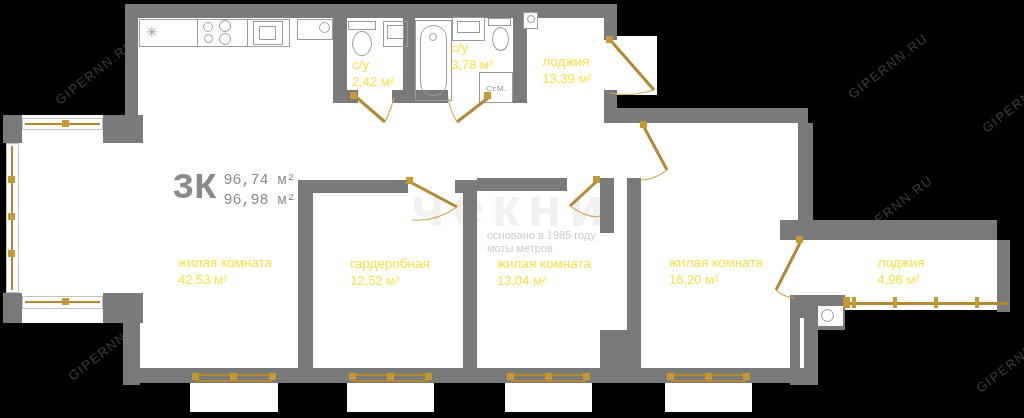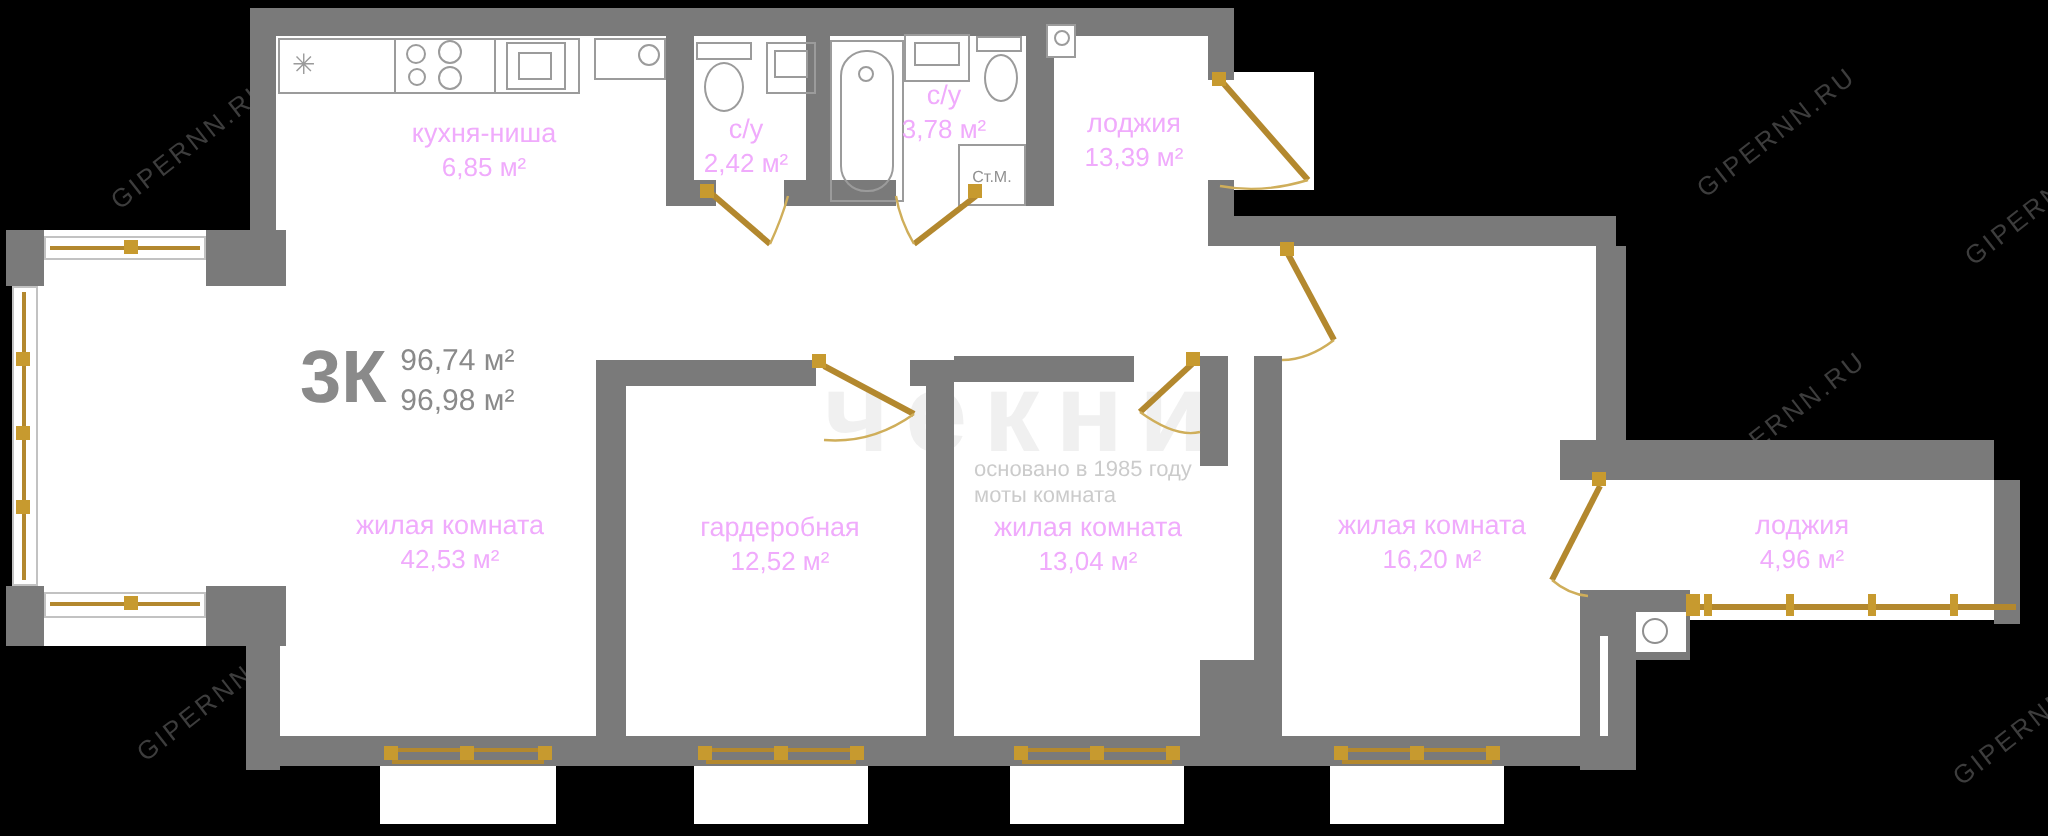--- a/index.html
+++ b/index.html
@@ -10,24 +10,24 @@
   .wall{position:absolute;background:#7a7a7a;}
   .slot{position:absolute;background:#ffffff;}
   .fix{position:absolute;border:1.5px solid #9b9b9b;background:#fff;box-sizing:border-box;}
   .fix.nob{background:transparent;}
   .round{border-radius:50%;}
   .goldline{position:absolute;background:#b3882e;}
   .goldsq{position:absolute;background:#c79a2f;width:7px;height:7px;}
   .band{position:absolute;background:#fff;border:1px solid #c2c2c2;box-sizing:border-box;}
   .wm{position:absolute;color:#3d3d3d;font-size:13px;letter-spacing:1.5px;white-space:nowrap;
       transform:translate(-50%,-50%) rotate(-38deg);}
-  .roomlabel{position:absolute;transform:translate(-50%,-50%);text-align:center;
-      color:#f0abfc;font-size:13.5px;line-height:1.3;white-space:nowrap;}
+  .roomlabel{position:absolute;transform:translate(-50%,-50%);
+      color:#fde047;font-size:13.5px;line-height:1.3;white-space:nowrap;}
   .roomlabel .area{font-size:13px;}
-  .typeblock{position:absolute;left:150px;top:170px;display:flex;color:#8a8a8a;}
+  .typeblock{position:absolute;left:172px;top:170px;display:flex;color:#8a8a8a;font-family:Liberation Mono, monospace;}
   .typeblock .big{font-size:37px;font-weight:bold;line-height:1;}
   .typeblock .areas{margin-left:7px;font-size:15px;line-height:1.35;margin-top:1px;}
   .agency-line{position:absolute;left:508px;top:167px;transform:translate(-50%,-50%);
       color:rgba(140,140,140,.40);font-size:12.5px;letter-spacing:2px;white-space:nowrap;}
   .agency-logo{position:absolute;left:512px;top:206px;transform:translate(-50%,-50%);
       color:rgba(140,140,140,.13);font-size:56px;font-weight:bold;letter-spacing:8px;white-space:nowrap;}
   .agency-sub{position:absolute;color:rgba(140,140,140,.45);font-size:11px;white-space:nowrap;}
   .stm-label{position:absolute;left:479px;top:84px;width:34px;text-align:center;
       color:#8f8f8f;font-size:8px;}
   svg.doors{position:absolute;left:0;top:0;}
@@ -49,21 +49,21 @@
   <div class="floor" style="left:607px;top:36px;width:50px;height:59px;"></div>
   <div class="floor" style="left:6px;top:115px;width:134px;height:208px;"></div>
   <div class="floor" style="left:797px;top:240px;width:200px;height:70px;"></div>
   <div class="floor" style="left:190px;top:368px;width:88px;height:44px;"></div>
   <div class="floor" style="left:347px;top:368px;width:87px;height:44px;"></div>
   <div class="floor" style="left:505px;top:368px;width:87px;height:44px;"></div>
   <div class="floor" style="left:665px;top:368px;width:87px;height:44px;"></div>
 
   <div class="agency-logo">чекни</div>
   <div class="agency-sub" style="left:487px;top:229px;">основано в 1985 году</div>
-  <div class="agency-sub" style="left:487px;top:242px;">моты комната</div>
+  <div class="agency-sub" style="left:487px;top:242px;">моты метров</div>
 
   <div class="wall" style="left:125px;top:4px;width:492px;height:14px;"></div>
   <div class="wall" style="left:125px;top:18px;width:13px;height:97px;"></div>
   <div class="wall" style="left:3px;top:115px;width:19px;height:28px;"></div>
   <div class="wall" style="left:103px;top:115px;width:40px;height:28px;"></div>
   <div class="wall" style="left:3px;top:293px;width:19px;height:30px;"></div>
   <div class="wall" style="left:103px;top:293px;width:40px;height:30px;"></div>
   <div class="wall" style="left:123px;top:323px;width:17px;height:62px;"></div>
   <div class="wall" style="left:123px;top:368px;width:695px;height:15px;"></div>
   <div class="wall" style="left:333px;top:18px;width:14px;height:85px;"></div>
@@ -167,24 +167,20 @@
   <div class="fix nob round" style="left:527px;top:15px;width:8px;height:8px;"></div>
 
   <div class="typeblock">
     <div class="big">3К</div>
     <div class="areas">
       <div>96,74 м²</div>
       <div>96,98 м²</div>
     </div>
   </div>
 
-  <div class="roomlabel" style="left:242px;top:75px;">
-    <div>кухня-ниша</div>
-    <div class="area">6,85 м²</div>
-  </div>
   <div class="roomlabel" style="left:373px;top:73px;">
     <div>с/у</div>
     <div class="area">2,42 м²</div>
   </div>
   <div class="roomlabel" style="left:472px;top:56px;">
     <div>с/у</div>
     <div class="area">3,78 м²</div>
   </div>
   <div class="roomlabel" style="left:567px;top:70px;">
     <div>лоджия</div>

